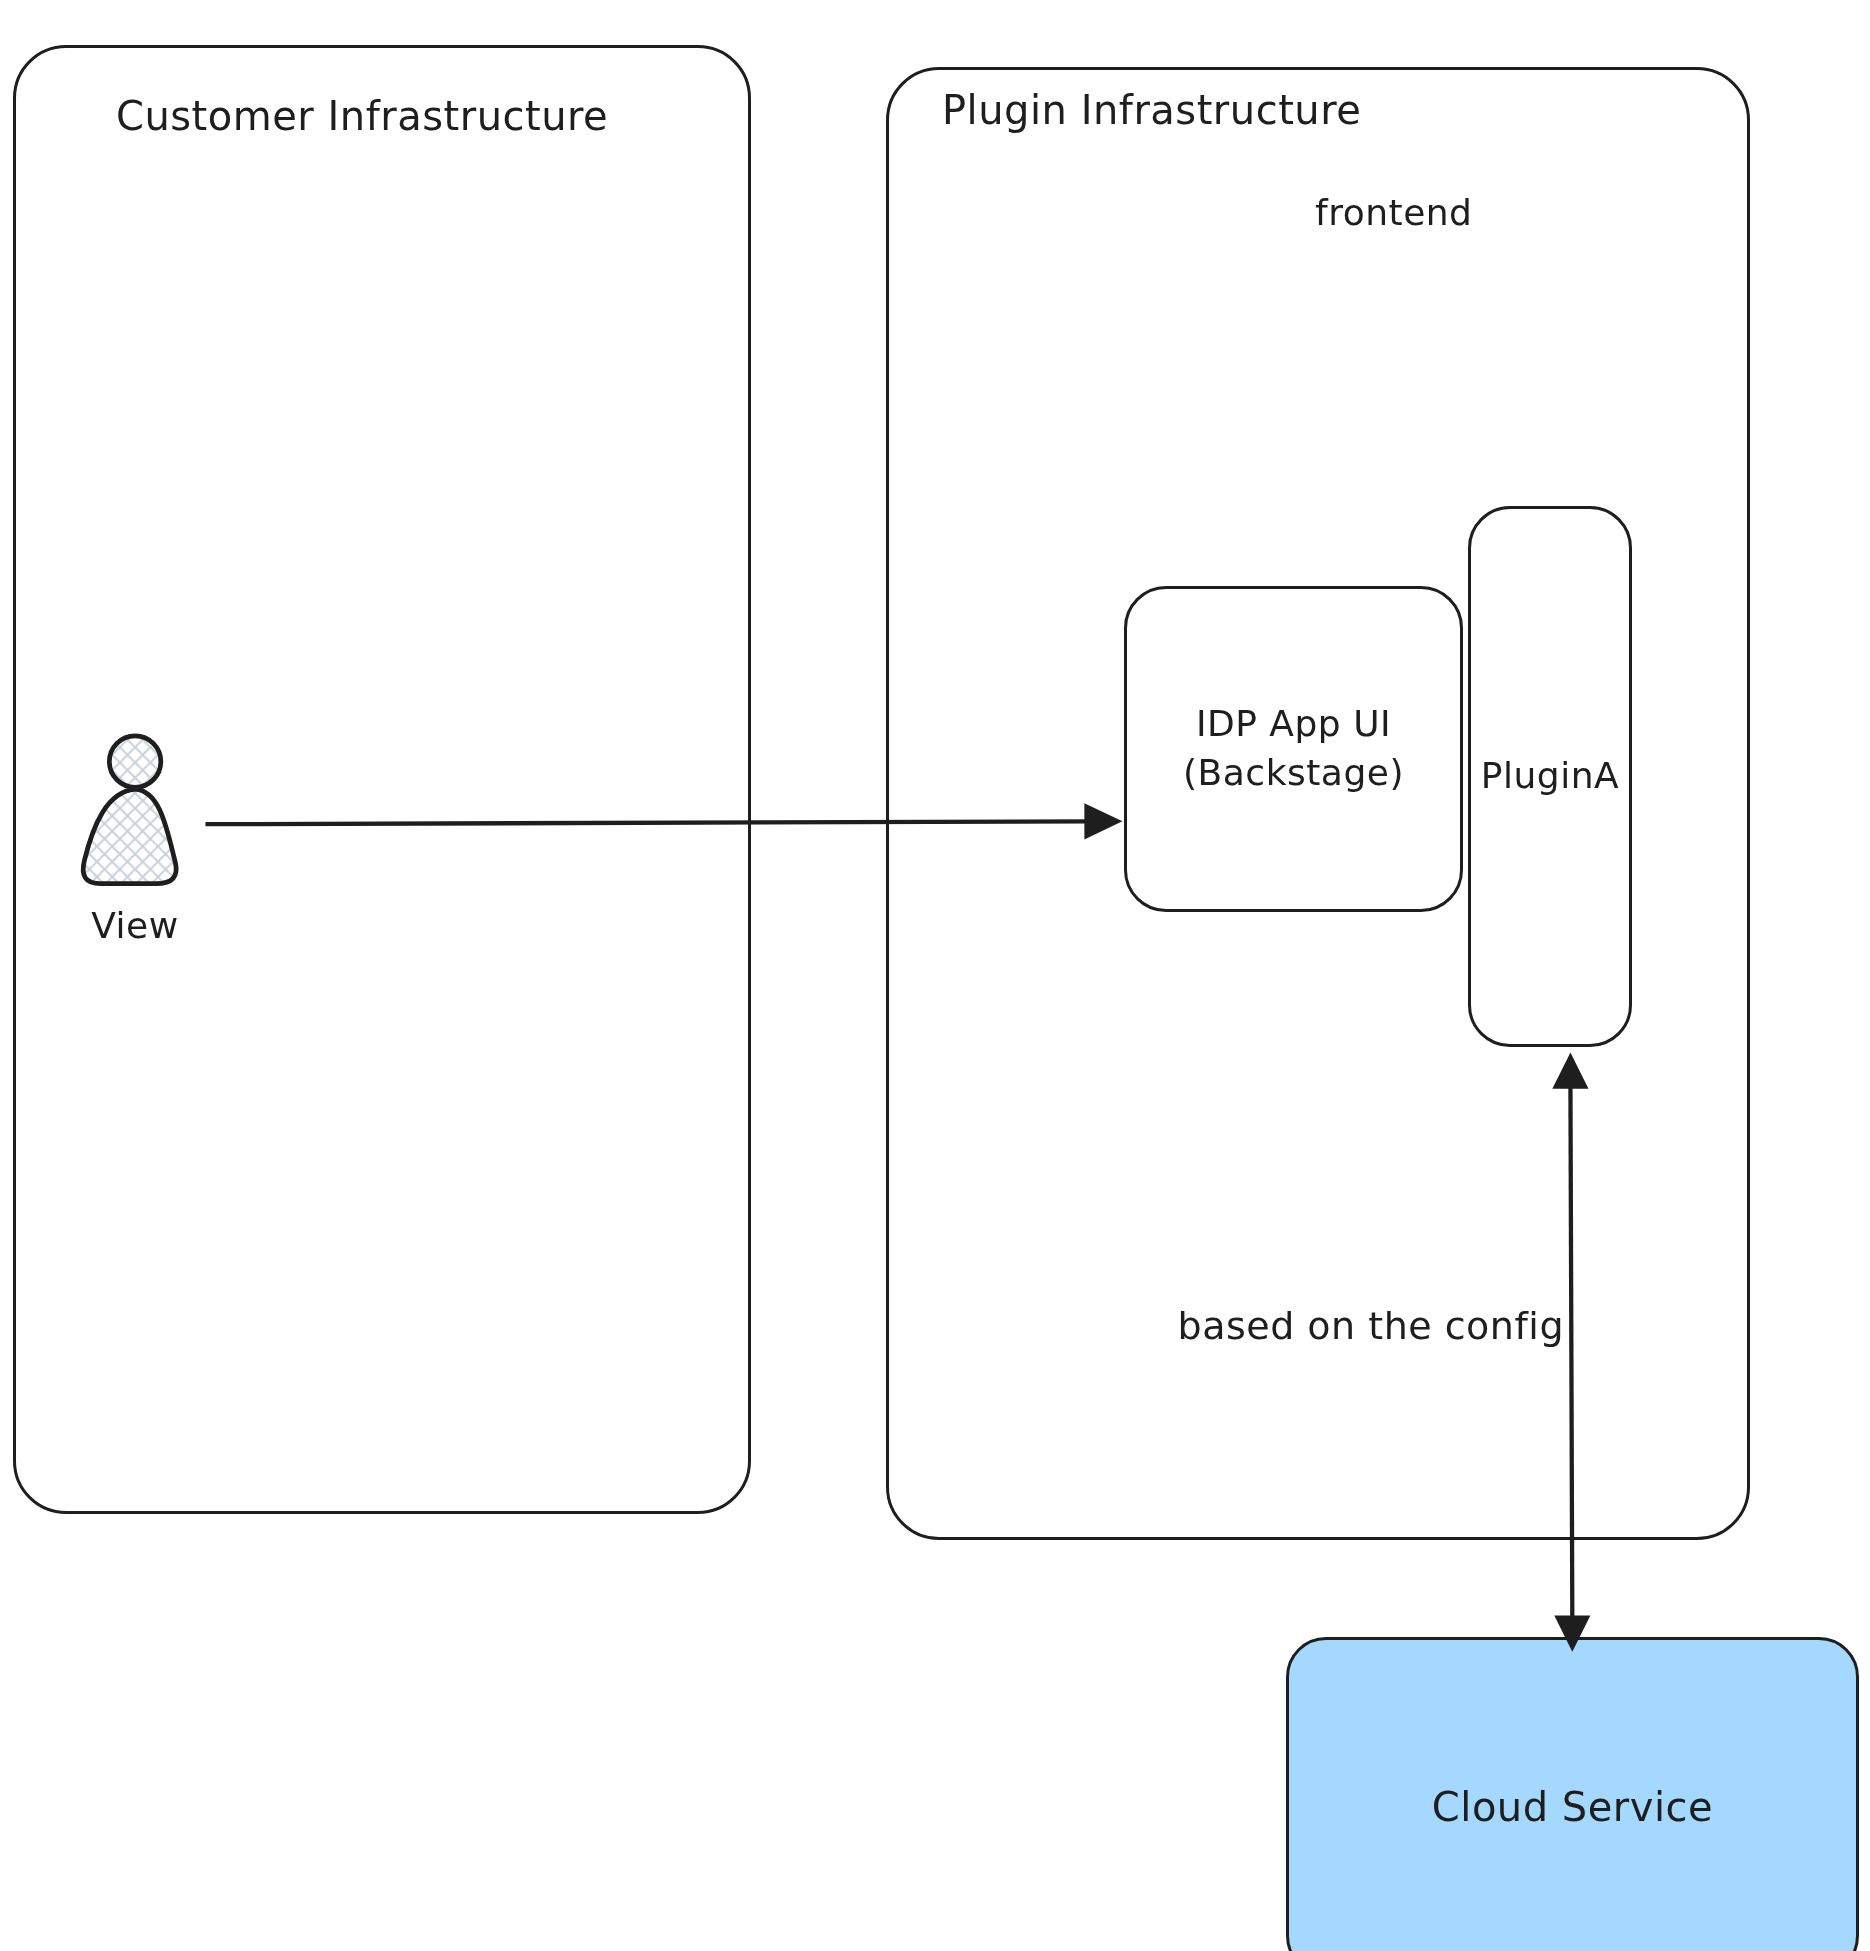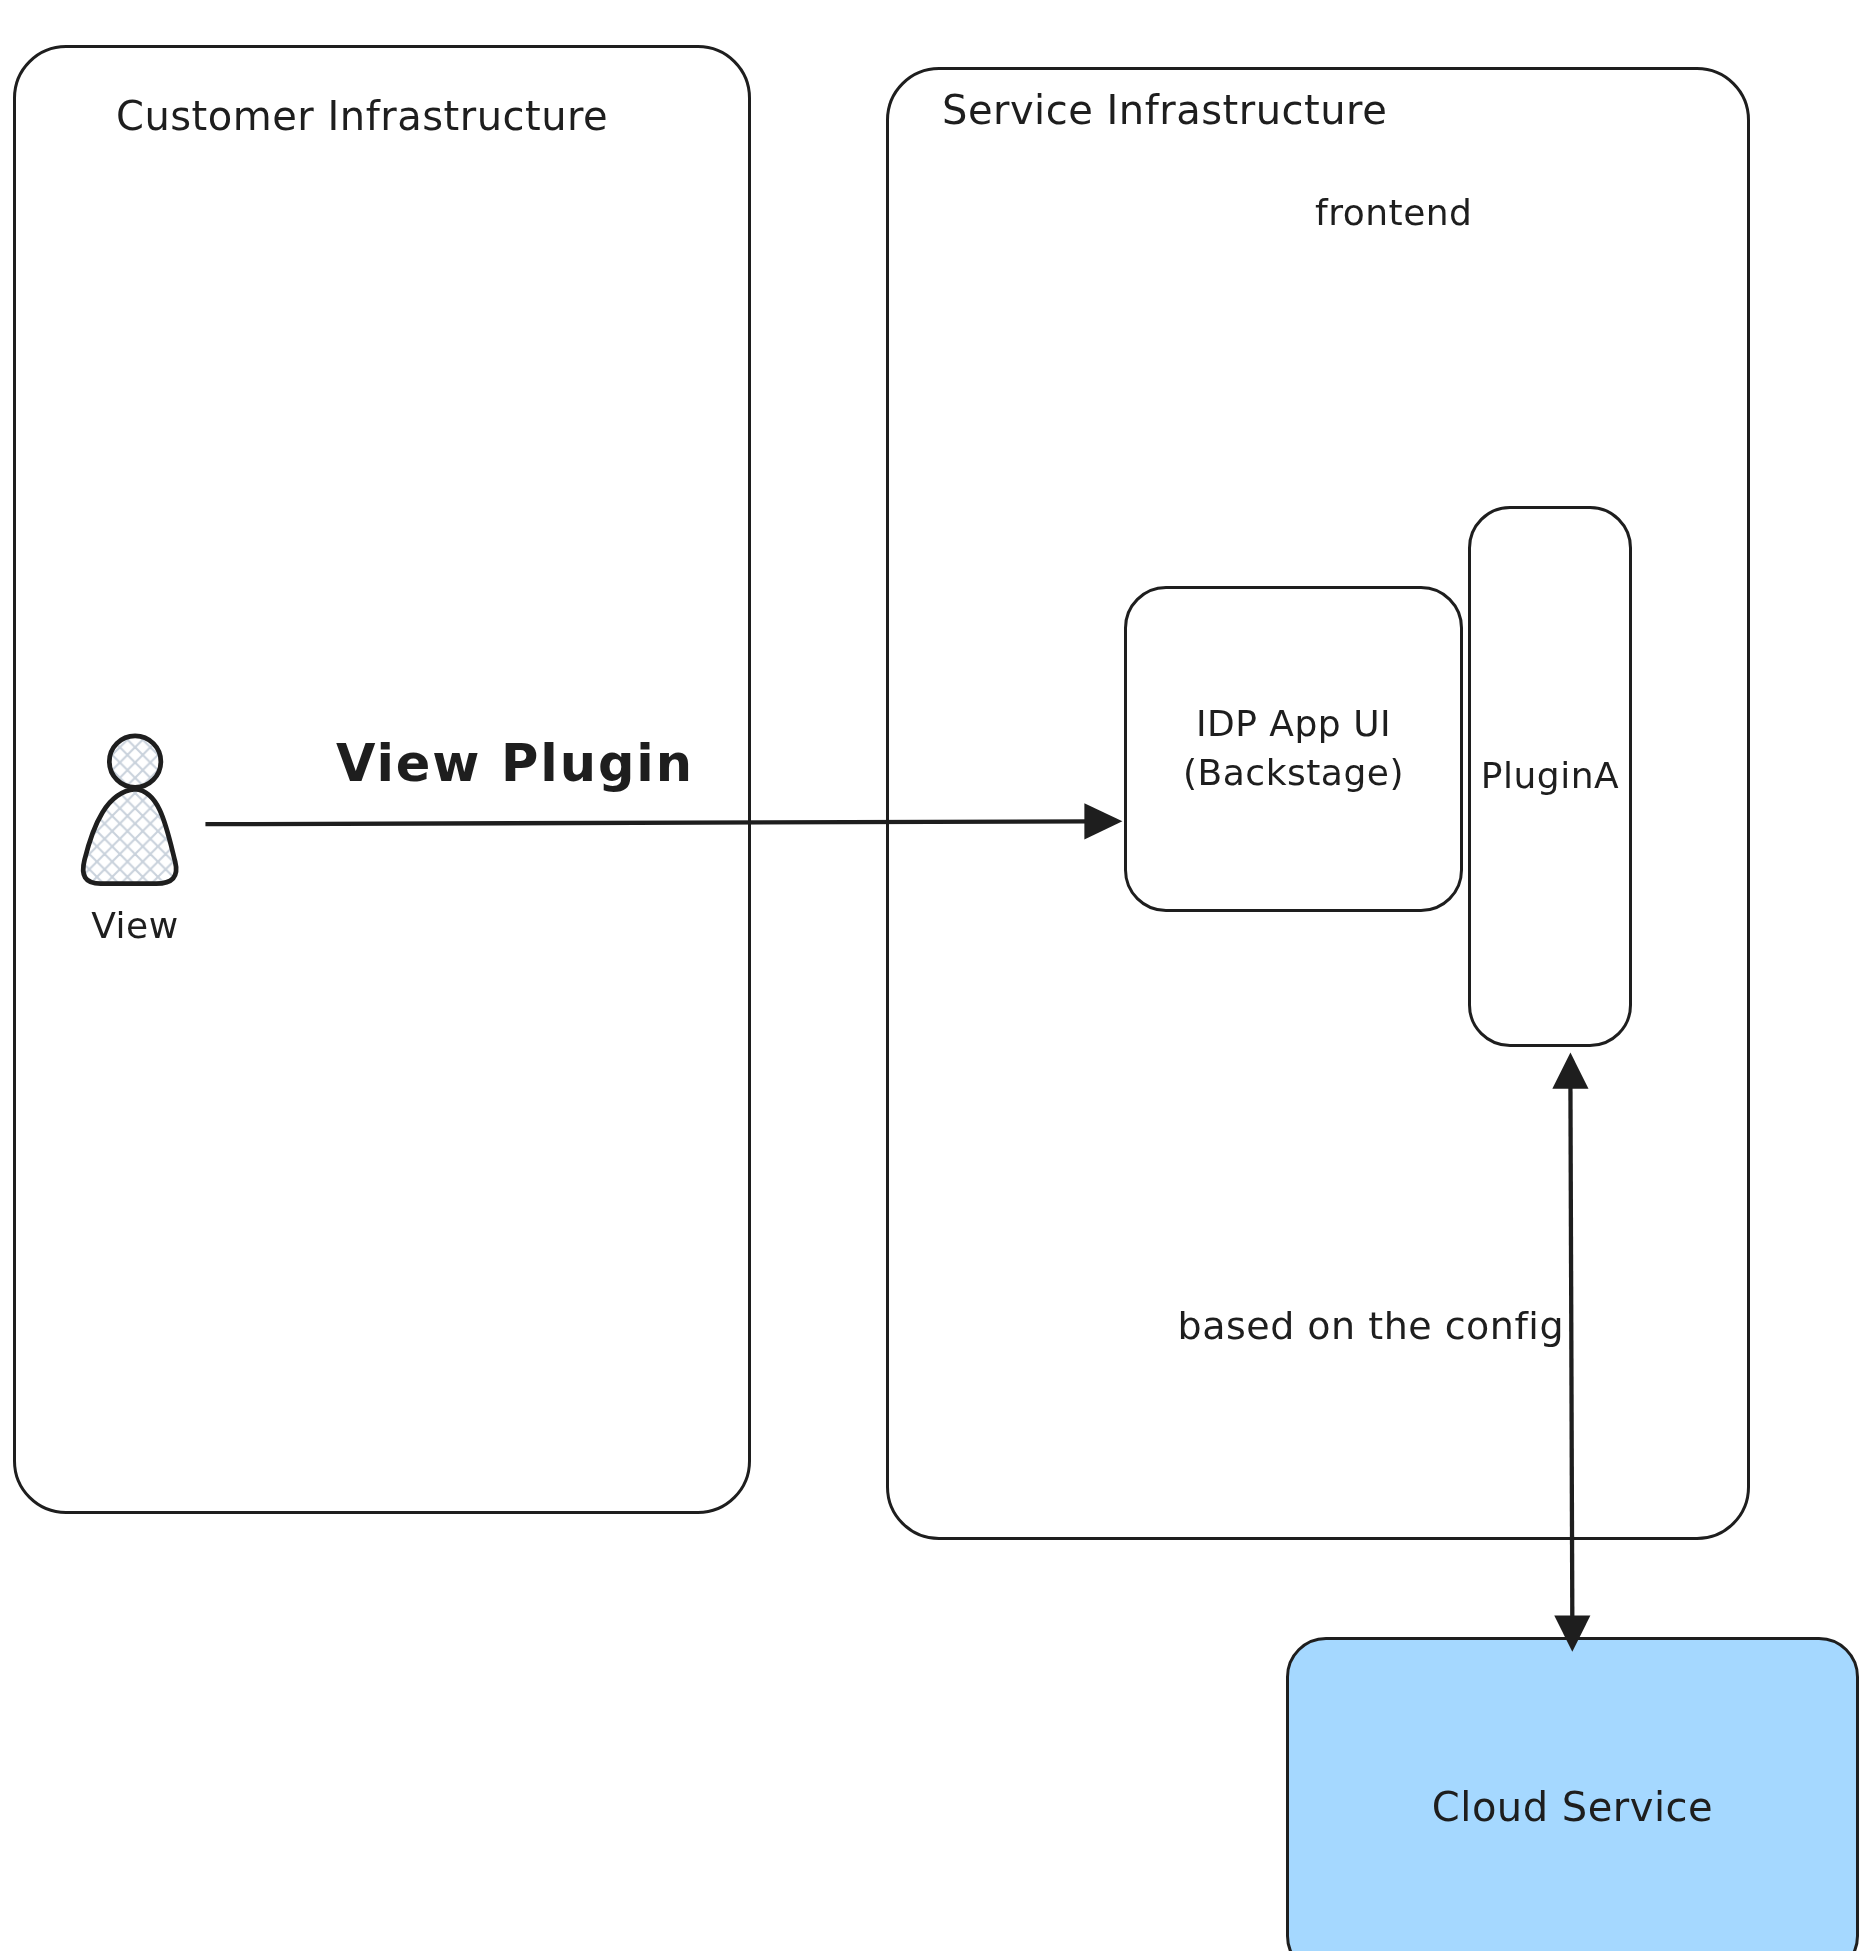--- a/index.html
+++ b/index.html
@@ -56,21 +56,21 @@
 </style>
 </head>
 <body>
 
 <div class="canvas">
 
   <div class="box container-box" style="left:13.3px;top:17px;width:738px;height:1469px;"></div>
   <div class="label infra-label" style="left:116px;top:65px;">Customer Infrastructure</div>
 
   <div class="box container-box" style="left:886px;top:39px;width:864px;height:1473px;"></div>
-  <div class="label infra-label" style="left:942px;top:59px;">Service Infrastructure</div>
+  <div class="label infra-label" style="left:942px;top:59px;">Plugin Infrastructure</div>
   <div class="label frontend-label" style="left:1315px;top:164px;text-align:center;">frontend</div>
 
   <div class="box node-box" style="left:1124px;top:558px;width:339px;height:326px;">
     <div class="node-text">
       <div>IDP App UI</div>
       <div>(Backstage)</div>
     </div>
   </div>
 
   <div class="box node-box" style="left:1468px;top:478px;width:164px;height:541px;">
@@ -105,20 +105,19 @@
       <polygon points="1180,834 1140,815 1140,853" style="fill:var(--stroke)"></polygon>
     </g>
 
     <g>
       <path d="M1651 1108 L1653 1676" fill="none" style="stroke:var(--stroke);stroke-width:4.5"></path>
       <polygon points="1651,1077 1632,1115 1670,1115" style="fill:var(--stroke)"></polygon>
       <polygon points="1653,1707 1634,1669 1672,1669" style="fill:var(--stroke)"></polygon>
     </g>
   </svg>
 
-  <div class="label view-plugin-label" style="left:336px;top:706px;">View Plugin</div>
 
   <div class="info-label">
     <div>based on the config</div>
   </div>
 
 </div>
 
 
 </body></html>

